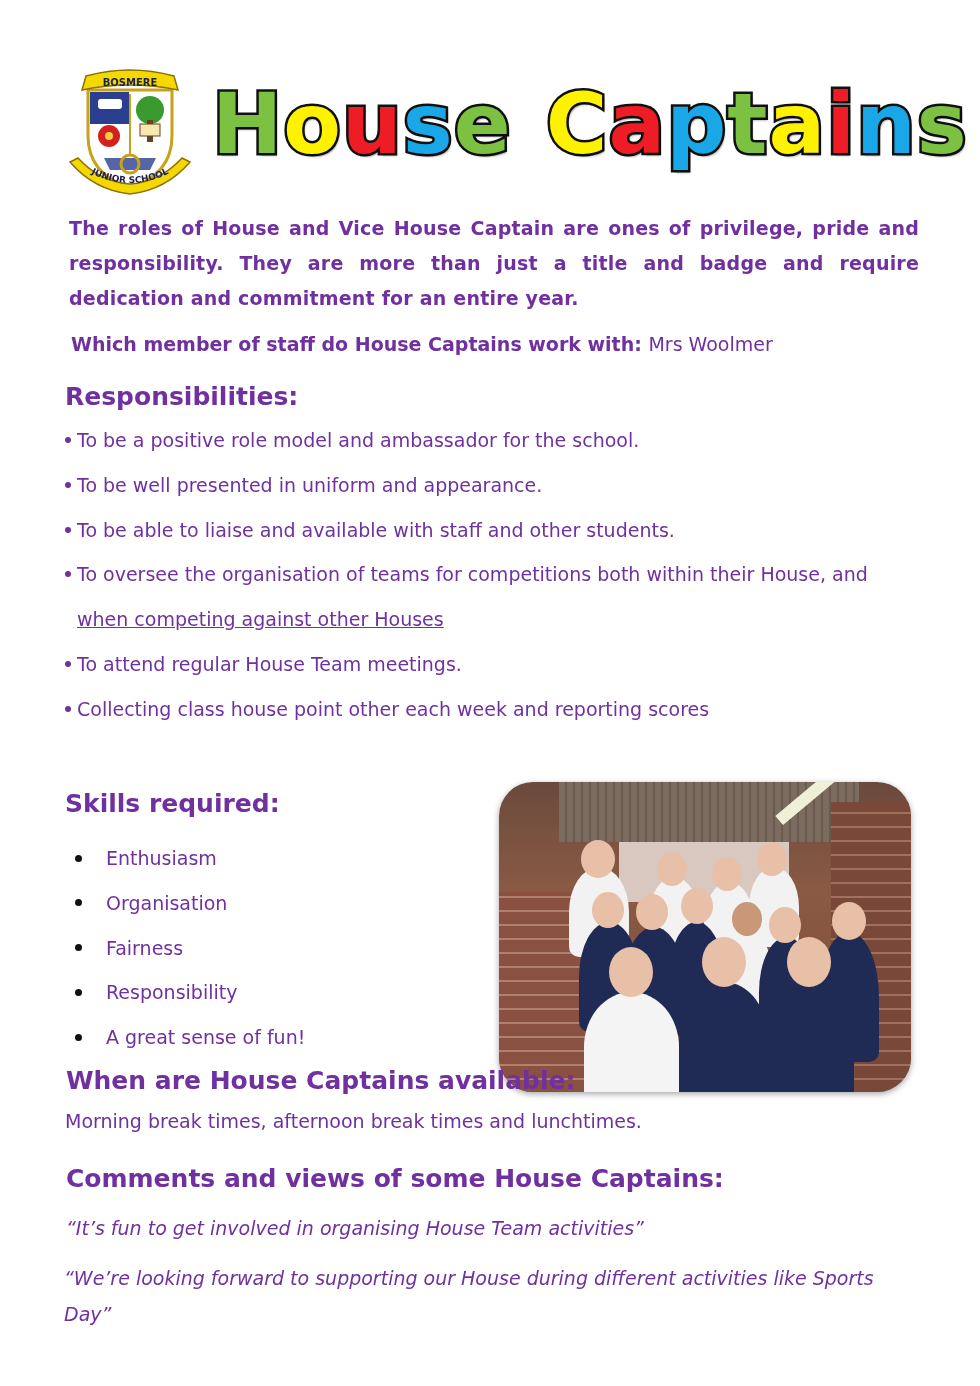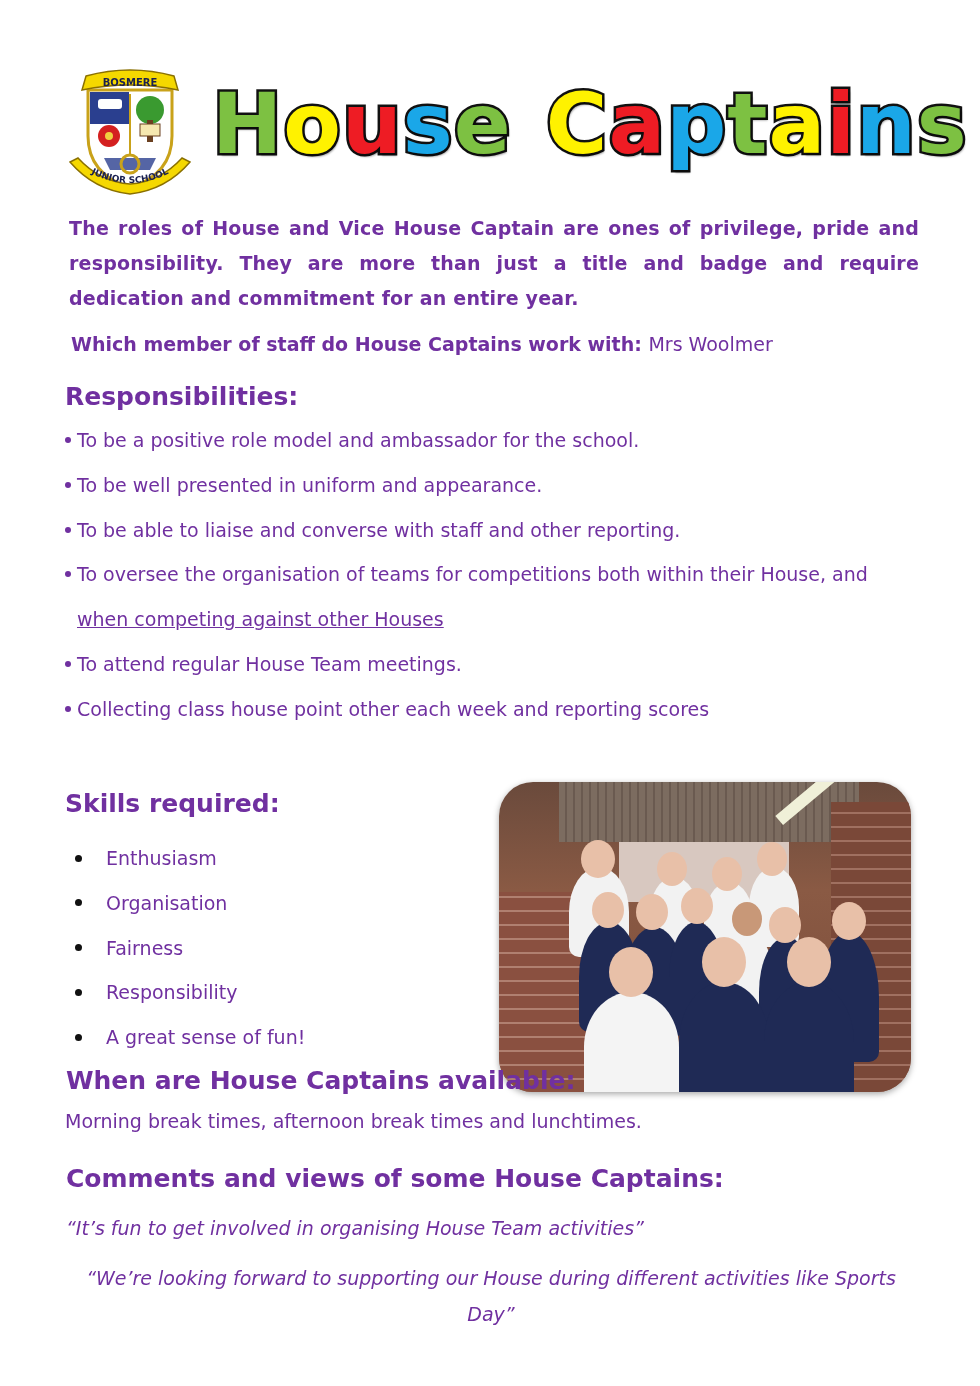--- a/index.html
+++ b/index.html
@@ -37,21 +37,21 @@
   .skills { left: 70px; top: 838px; margin: 0; padding: 0; list-style: none; font-size: 19px; }
   .skills li { height: 44.8px; line-height: 40px; }
   .skills li .dot { display: inline-block; width: 7px; height: 7px; border-radius: 50%;
                     background: #111; margin: 0 24px 3px 5px; vertical-align: middle; }
 
   .avail-h { left: 66px; top: 1066px; }
   .avail { left: 65px; top: 1110px; font-size: 19px; }
   .comments-h { left: 66px; top: 1164px; }
   .quote { font-style: italic; font-size: 19px; line-height: 36px; }
   .q1 { left: 66px; top: 1210px; }
-  .q2 { left: 81px; top: 1260px; width: 820px; text-align: center; }
+  .q2 { left: 64px; top: 1260px; width: 820px; }
 
   
   .photo { left: 499px; top: 782px; width: 412px; height: 310px; border-radius: 34px;
            overflow: hidden; box-shadow: 0 2px 6px rgba(0,0,0,0.35);
            background: linear-gradient(180deg, #6a4a3c 0%, #8a5a44 35%, #7a4a38 100%); }
   .photo .ceiling { position: absolute; left: 60px; top: 0; width: 300px; height: 60px;
            background: repeating-linear-gradient(90deg, #7c6c60 0 6px, #6a5a50 6px 8px); }
   .photo .wallL { position: absolute; left: 0; top: 110px; width: 90px; height: 200px;
            background: repeating-linear-gradient(0deg, #8a5040 0 12px, #b08070 12px 14px); }
   .photo .wallR { position: absolute; right: 0; top: 20px; width: 80px; height: 290px;
@@ -119,21 +119,21 @@
 <div class="abs intro">The roles of House and Vice House Captain are ones of privilege, pride and responsibility. They are more than just a title and badge and require dedication and commitment for an entire year.</div>
 
 <div class="abs staff">
   <b>Which member of staff do House Captains work with: </b><span>Mrs Woolmer</span>
 </div>
 
 <div class="abs h resp-h">Responsibilities:</div>
 <ul class="abs resp-list">
   <li><span class="dot"></span><span>To be a positive role model and ambassador for the school.</span></li>
   <li><span class="dot"></span><span>To be well presented in uniform and appearance.</span></li>
-  <li><span class="dot"></span><span>To be able to liaise and converse with staff and other reporting.</span></li>
+  <li><span class="dot"></span><span>To be able to liaise and available with staff and other students.</span></li>
   <li><span class="dot"></span><span>To oversee the organisation of teams for competitions both within their House, and</span></li>
   <li class="cont"><span>when competing against other Houses</span></li>
   <li><span class="dot"></span><span>To attend regular House Team meetings.</span></li>
   <li><span class="dot"></span><span>Collecting class house point other each week and reporting scores</span></li>
 </ul>
 
 <div class="abs h skills-h">Skills required:</div>
 <ul class="abs skills">
   <li><span class="dot"></span><span>Enthusiasm</span></li>
   <li><span class="dot"></span><span>Organisation</span></li>

